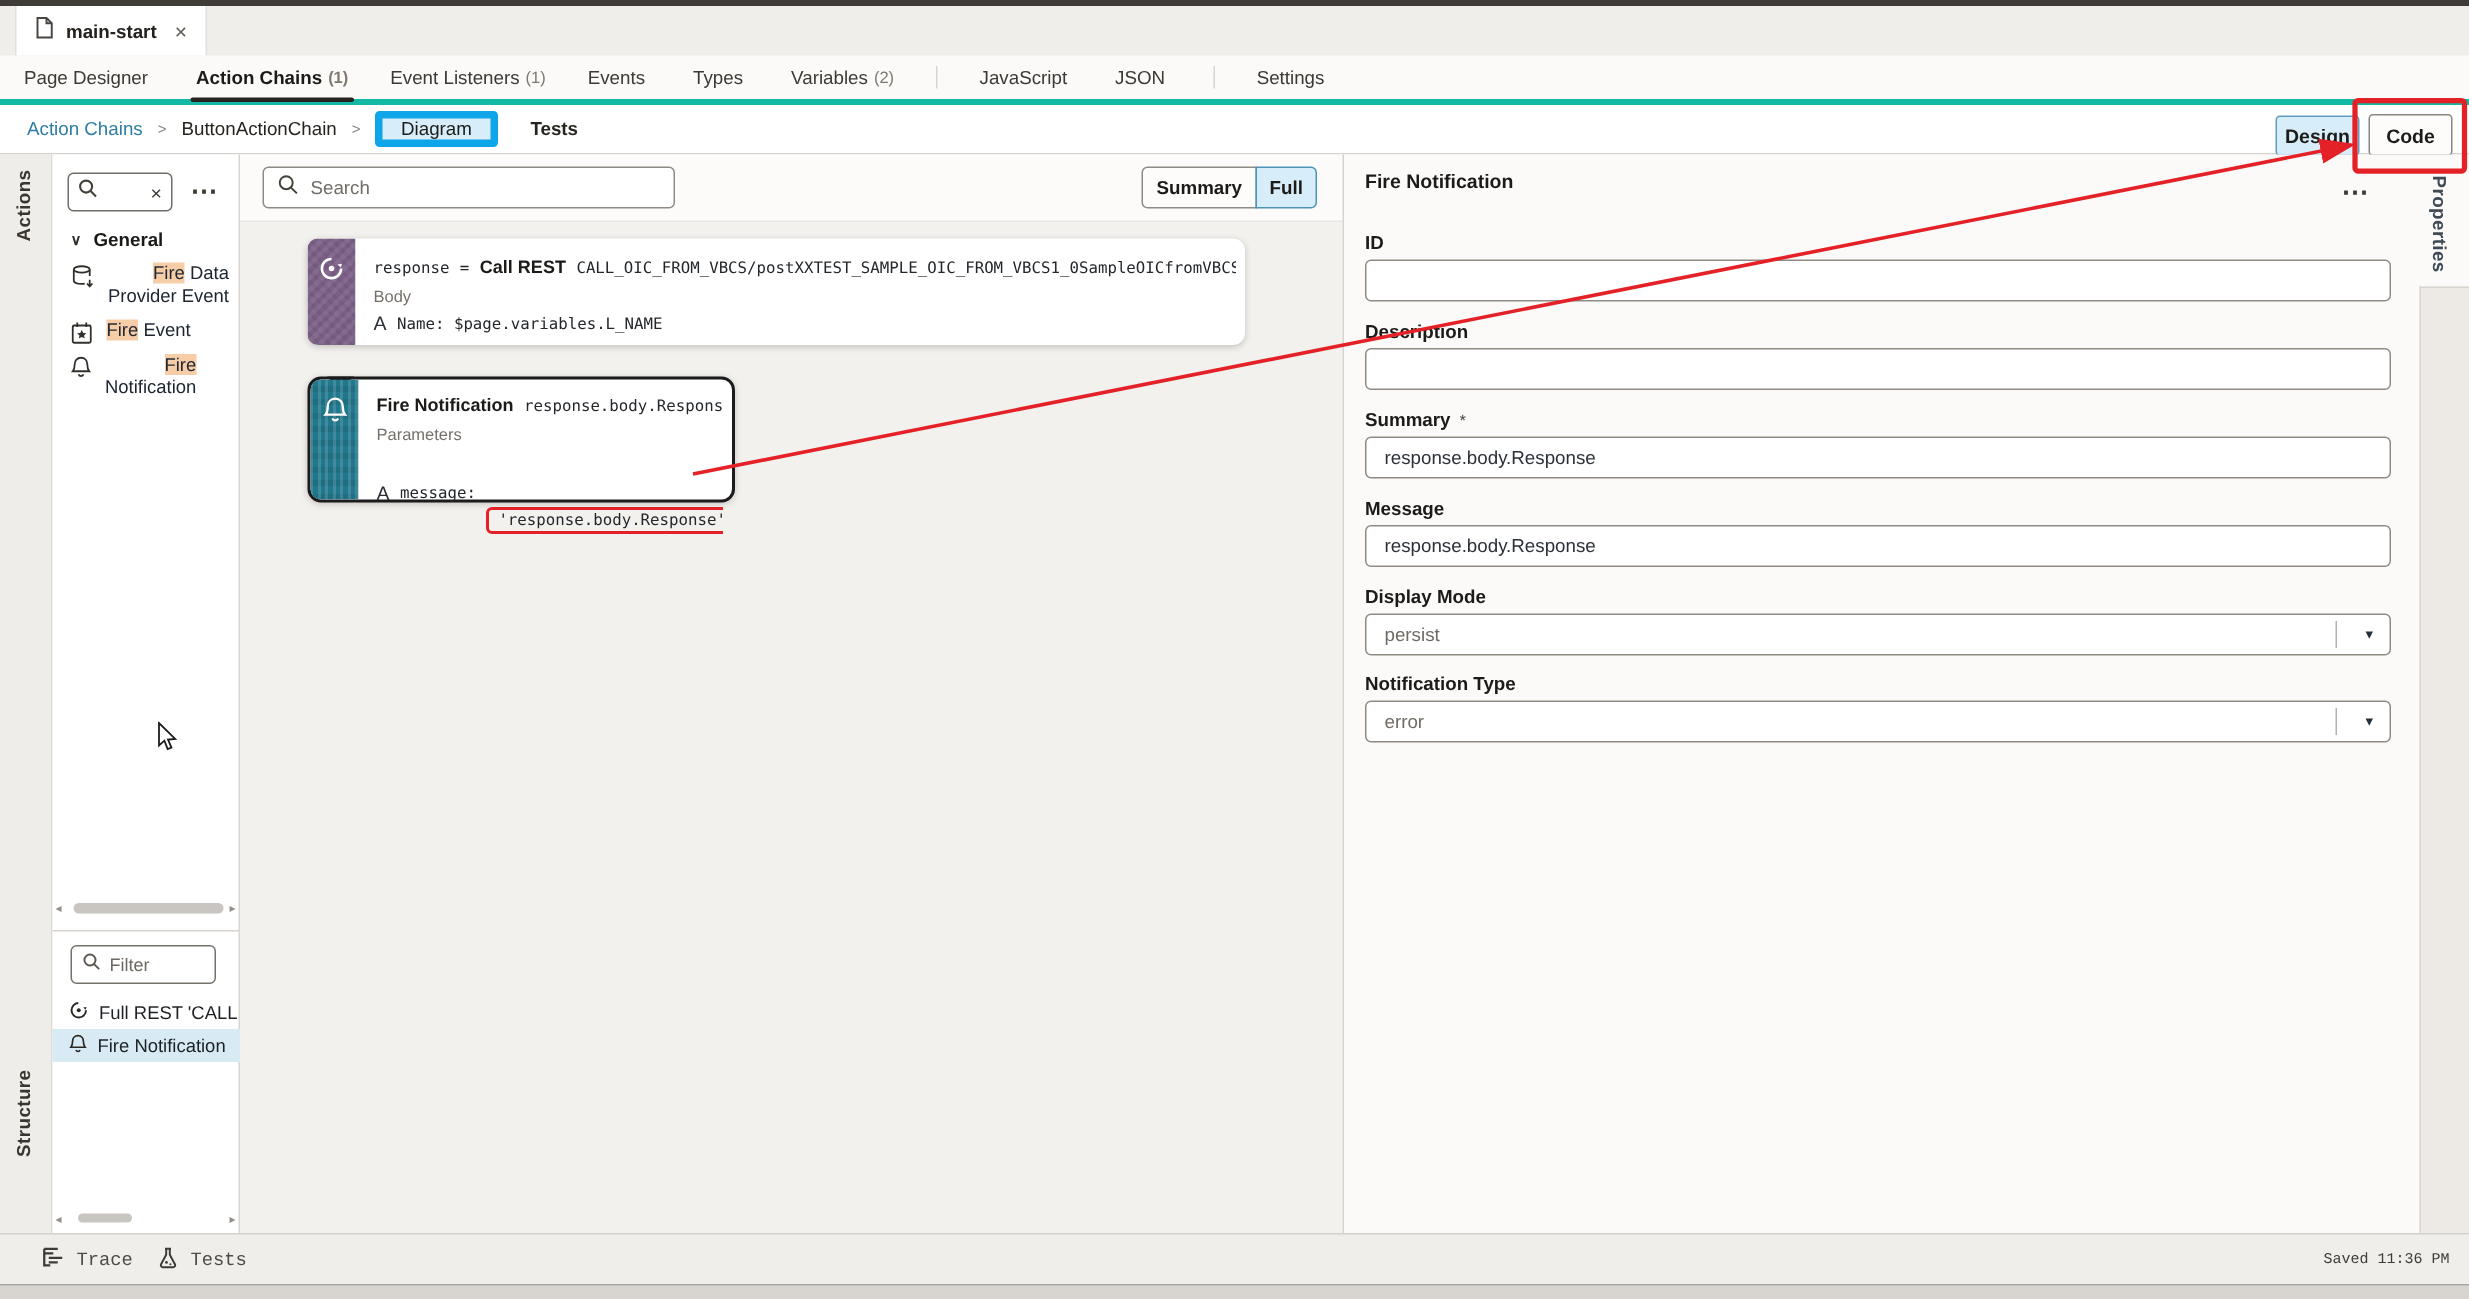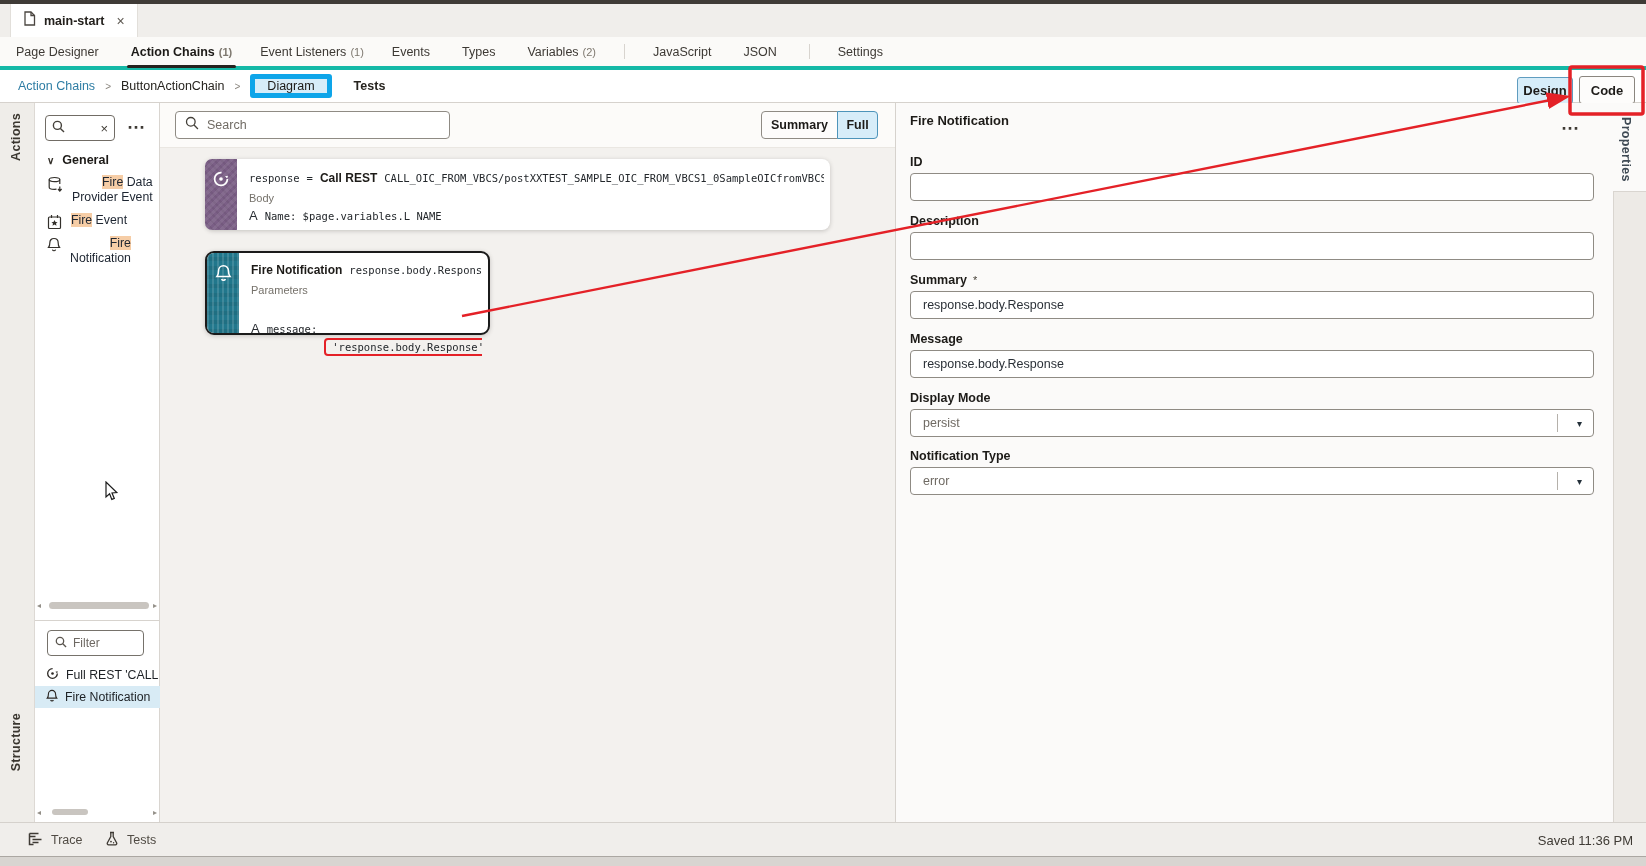--- a/index.html
+++ b/index.html
@@ -103,23 +103,23 @@
   .fld-input { position:absolute; left:14px; width:684px; height:28px; border:1.3px solid #8f8b84; border-radius:4px; background:#fff; font-size:12.5px; color:#2b3138; padding:0 12px; outline:none; font-family:"Liberation Sans",sans-serif; }
   .fld-select { position:absolute; left:14px; width:684px; height:28px; border:1.3px solid #8f8b84; border-radius:4px; background:#fff; display:flex; align-items:center; padding-left:12px; cursor:pointer; }
   .fld-select .val { font-size:12.5px; color:#6f6a63; }
   .fld-select .dd-sep { position:absolute; right:35px; top:4px; bottom:4px; width:1px; background:#b5b1ab; }
   .fld-select .caret { position:absolute; right:11px; font-size:10px; color:#24303a; }
 
   .rail-right { position:absolute; left:1612px; top:0; width:34px; height:719px; background:#fbfaf9; }
   .rail-right .block { position:absolute; left:1px; top:88px; width:33px; height:631px; background:#edeae6; border-left:1px solid #d9d5d0; border-top:1px solid #d9d5d0; }
 
   
-  .status-bar { position:absolute; left:0; top:822px; width:1646px; height:36px; background:#f0eeeb; border-top:1px solid #d5d1cc; }
+  .status-bar { position:absolute; left:0; top:822px; width:1646px; height:36px; background:#f0eeeb; border-top:1px solid #d5d1cc;font-family:Liberation Mono, monospace; }
   .status-item { position:absolute; top:0; height:34px; display:flex; align-items:center; gap:8px; font-size:12.5px; color:#504b44; cursor:pointer; }
-  .saved { position:absolute; right:13px; top:0; height:34px; display:flex; align-items:center; font-size:13px; color:#3f3b35; }
+  .saved { position:absolute; right:13px; top:0; height:34px; display:flex; align-items:center; font-size:10px; color:#3f3b35; }
   .bottom-strip { position:absolute; left:0; top:856px; width:1646px; height:10px; background:#d8d5d1; border-top:1px solid #aba7a2; }
 
   .overlay { position:absolute; left:0; top:0; width:1646px; height:866px; pointer-events:none; z-index:60; }
   .cursor { position:absolute; left:105px; top:378px; z-index:70; pointer-events:none; }
 </style>
 </head>
 <body>
 
 <div class="app">
 

